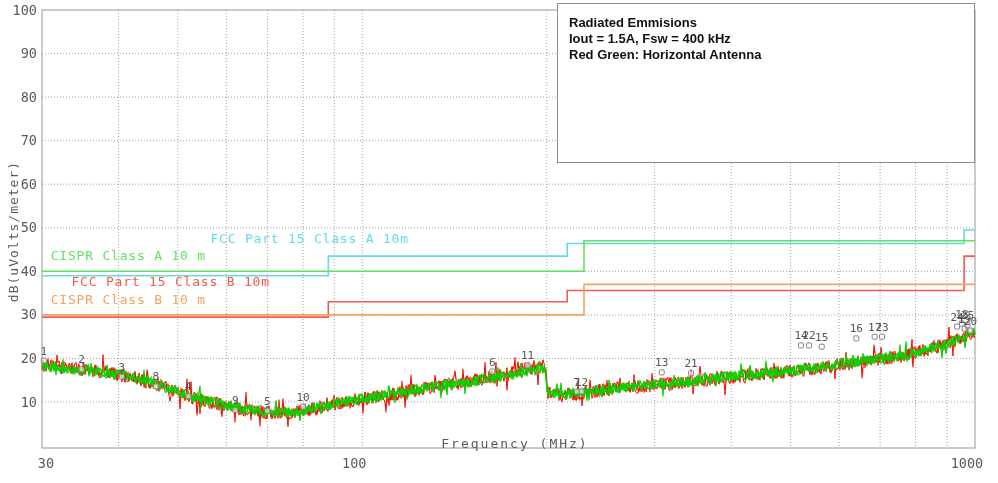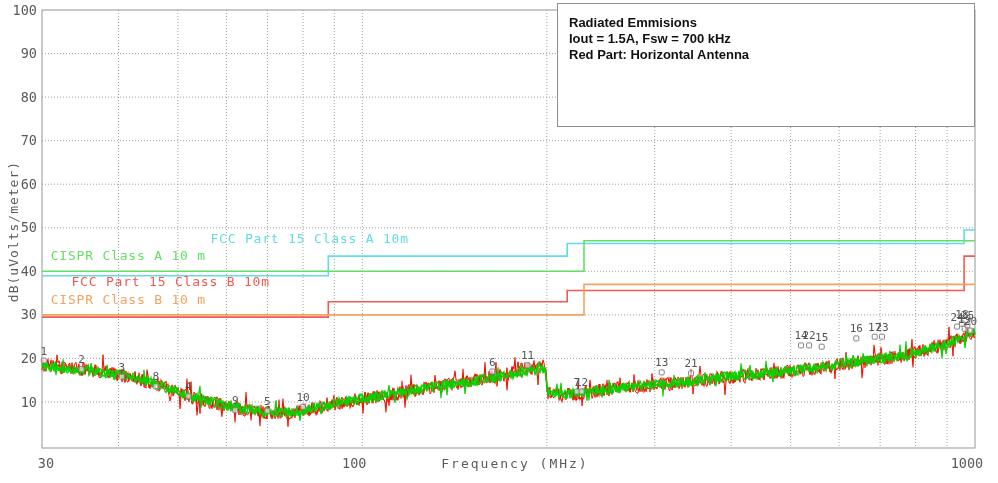--- a/index.html
+++ b/index.html
@@ -1,29 +1,29 @@
 <!DOCTYPE html>
 <html><head>
 <meta charset="utf-8">
 <style>
   html,body{margin:0;padding:0;background:#ffffff;}
   body{width:998px;height:483px;position:relative;font-family:"DejaVu Sans Mono",monospace;}
   #stage{position:absolute;left:0;top:0;width:998px;height:483px;background:#fff;overflow:hidden;}
   svg{position:absolute;left:0;top:0;}
   .legend-box{
-    position:absolute;left:557px;top:3px;width:418px;height:124px;
+    position:absolute;left:557px;top:3px;width:418px;height:160px;
     background:#ffffff;border:1px solid #8f8f8f;box-sizing:border-box;
     padding:11px 0 0 11px;z-index:5;
   }
   .legend-line{
     font-family:"Liberation Sans",sans-serif;font-weight:bold;
     font-size:13px;line-height:15.8px;color:#111;white-space:pre;
   }
   .xlabel{
-    position:absolute;left:360px;top:456px;width:310px;text-align:center;
+    position:absolute;left:360px;top:436px;width:310px;text-align:center;
     font-size:13px;letter-spacing:2px;color:#5a5a5a;
   }
   .ylabel{
     position:absolute;left:-72px;top:224px;width:170px;text-align:center;
     transform:rotate(-90deg);font-size:13px;letter-spacing:1px;color:#5a5a5a;
   }
 </style>
 </head>
 <body>
 
@@ -129,16 +129,16 @@
       <text x="967.4" y="319.3" text-anchor="middle" font-size="11" fill="#555555">25</text>
       <rect x="967.9" y="328.1" width="5" height="5" rx="1" fill="#ffffff" fill-opacity="0.6" stroke="#808080" stroke-width="1"></rect>
       <text x="970.4" y="324.6" text-anchor="middle" font-size="11" fill="#555555">20</text>
     </svg>
 
   <div class="ylabel">dB(uVolts/meter)</div>
   <div class="xlabel">Frequency (MHz)</div>
 
   <div class="legend-box">
     <div class="legend-line">Radiated Emmisions</div>
-    <div class="legend-line">Iout = 1.5A, Fsw = 700 kHz</div>
-    <div class="legend-line">Red Part: Horizontal Antenna</div>
+    <div class="legend-line">Iout = 1.5A, Fsw = 400 kHz</div>
+    <div class="legend-line">Red Green: Horizontal Antenna</div>
   </div>
 </div>
 
 </body></html>

